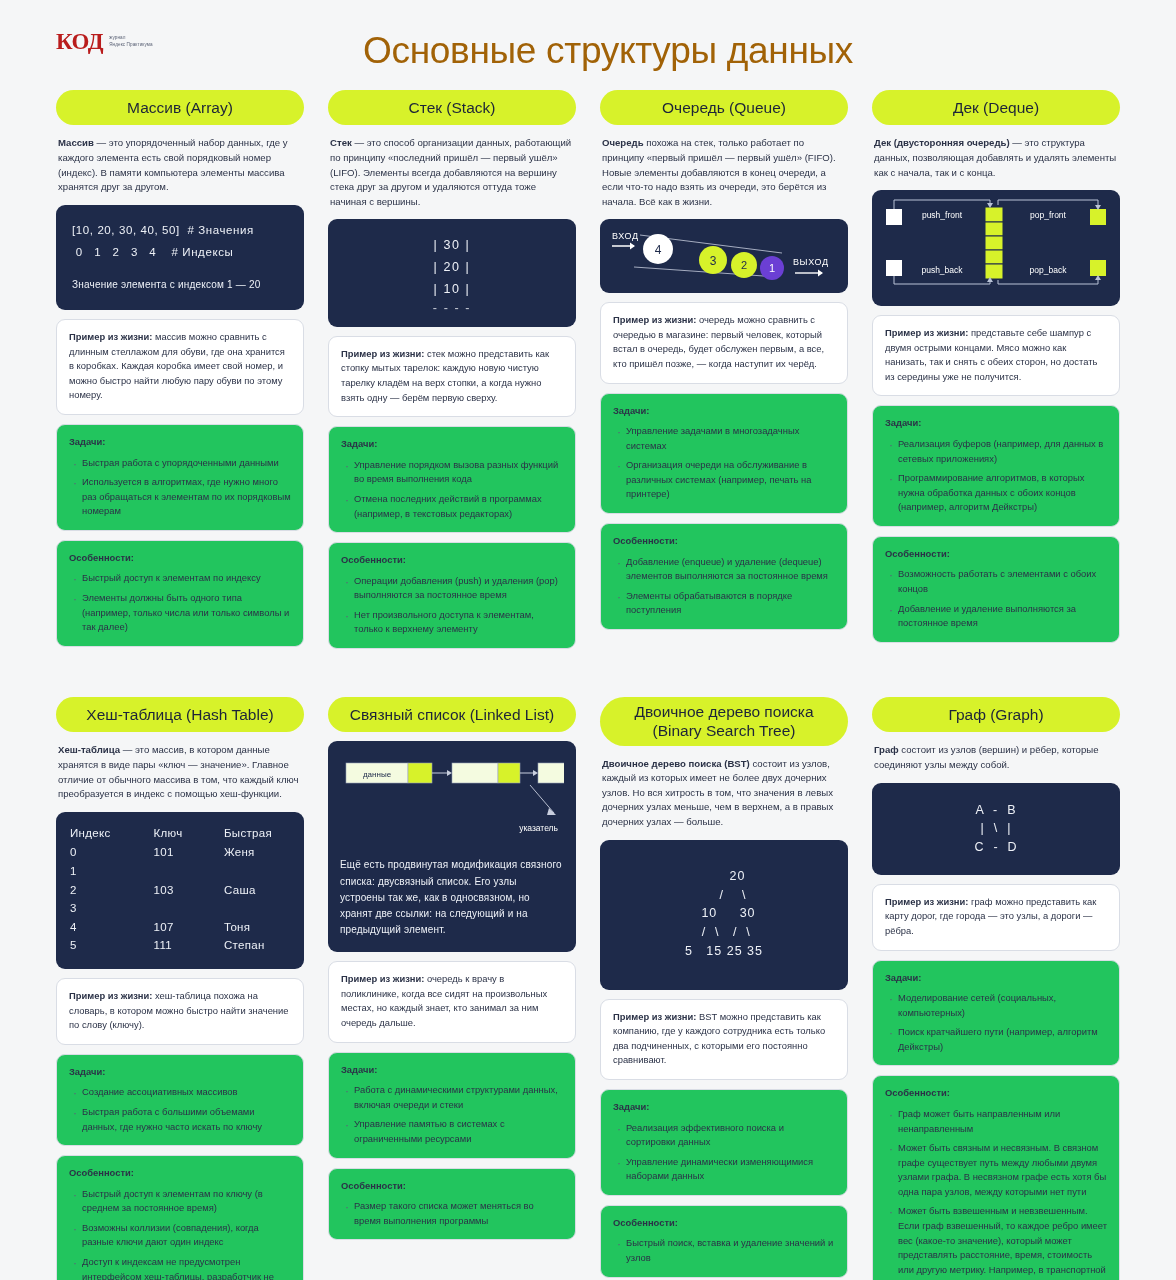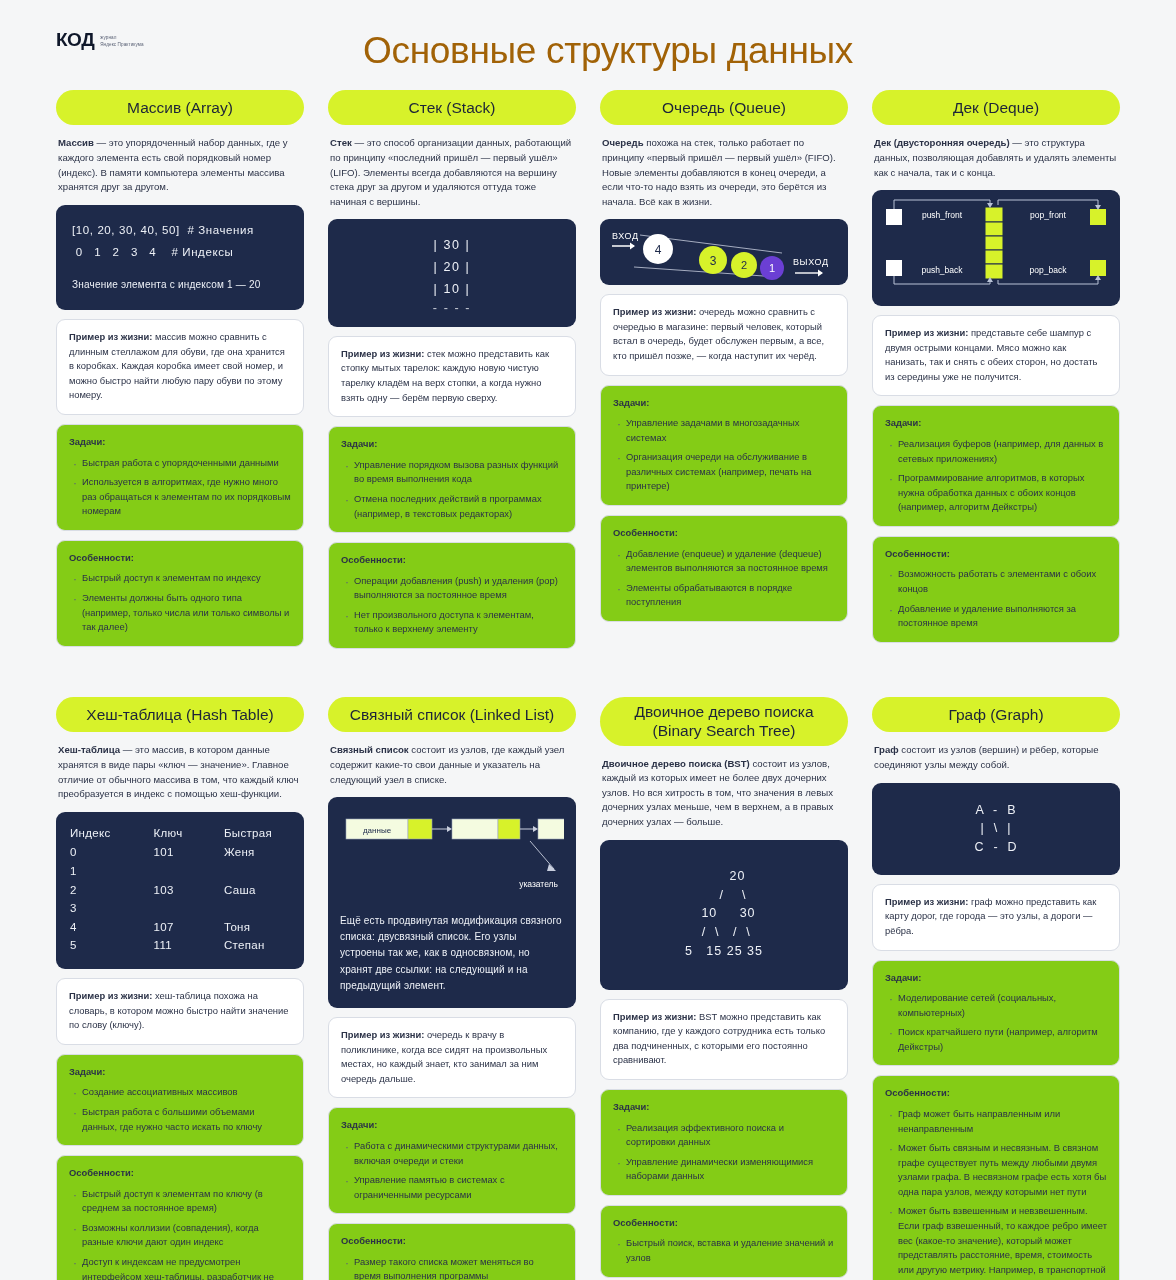--- a/index.html
+++ b/index.html
@@ -18,25 +18,25 @@
     padding: 26px 56px 0 56px;
   }
   .logo-wrap {
     position: absolute;
     left: 56px; top: 30px;
     display: flex;
     align-items: flex-start;
     gap: 6px;
   }
   .logo-mark {
-    font-family: Liberation Sans, sans-serif;
-    font-size: 19px;
+    font-family: Liberation Serif, serif;
+    font-size: 23px;
     font-weight: 700;
     letter-spacing: -0.5px;
-    color: #0f172a;
+    color: #b91c1c;
     line-height: 1;
   }
   .logo-sub {
     font-size: 4.6px;
     line-height: 1.45;
     color: #5c6377;
     padding-top: 5px;
     letter-spacing: 0.1px;
   }
   .page-title {
@@ -104,21 +104,21 @@
 
   .stack-box { text-align: center; padding: 16px 10px 12px 10px; }
   .stack-line {
     font-size: 12.5px;
     letter-spacing: 1.6px;
     line-height: 1.75;
   }
   .stack-base { font-size: 12.5px; letter-spacing: 1.6px; opacity: .8; }
 
   .card {
-    background: #84cc16;
+    background: #22c55e;
     border: 1px solid #d9dde5;
     border-radius: 9px;
     padding: 10px 12px 11px 12px;
     font-size: 9.4px;
     line-height: 1.55;
   }
   .card.plain { background: #ffffff; }
   .card .ttl { font-weight: 700; display: block; margin-bottom: 6px; }
   .card p { font-size: 9.4px; line-height: 1.55; }
   .card p b { font-weight: 700; }
@@ -133,21 +133,21 @@
   li:last-child { margin-bottom: 0; }
   li::before {
     content: "·";
     position: absolute;
     left: 2px; top: -1px;
     font-size: 12px;
     color: #5c6377;
   }
 
   
-  .queue-diagram { height: 66px; padding: 8px 10px; }
+  .queue-diagram { height: 74px; padding: 8px 10px; }
   
   .deque-diagram { height: 116px; padding: 0; }
   
   .ll-diagram { padding: 12px 12px 14px 12px; }
   .ll-note {
     font-size: 10px;
     line-height: 1.62;
     letter-spacing: 0.15px;
     margin-top: 8px;
     color: #eef1f7;
@@ -409,21 +409,20 @@
       <ul>
         <li>Быстрый доступ к элементам по ключу (в среднем за постоянное время)</li>
         <li>Возможны коллизии (совпадения), когда разные ключи дают один индекс</li>
         <li>Доступ к индексам не предусмотрен интерфейсом хеш-таблицы, разработчик не обращается к ним напрямую</li>
       </ul>
     </div>
   </div>
 
   <div class="col">
     <div class="pill">Связный список (Linked List)</div>
-    <p class="intro"><b>Связный список</b><span> состоит из узлов, где каждый узел содержит какие-то свои данные и указатель на следующий узел в списке.</span></p>
     <div class="dark ll-diagram">
       <svg width="224" height="92" viewBox="0 0 224 92">
 
         <rect x="6" y="10" width="62" height="20" fill="#f4fbe0" stroke="#9aa3b8" stroke-width="0.6"></rect>
         <text x="37" y="24" fill="#1e2a4a" font-size="8" text-anchor="middle" font-family="Liberation Sans, sans-serif">данные</text>
         <rect x="68" y="10" width="24" height="20" fill="#d7f22a" stroke="#9aa3b8" stroke-width="0.6"></rect>
         <path d="M92 20 L110 20" stroke="#c8cede" stroke-width="1"></path>
         <path d="M107 17 L112 20 L107 23 Z" fill="#c8cede"></path>
 
         <rect x="112" y="10" width="46" height="20" fill="#f4fbe0" stroke="#9aa3b8" stroke-width="0.6"></rect>

